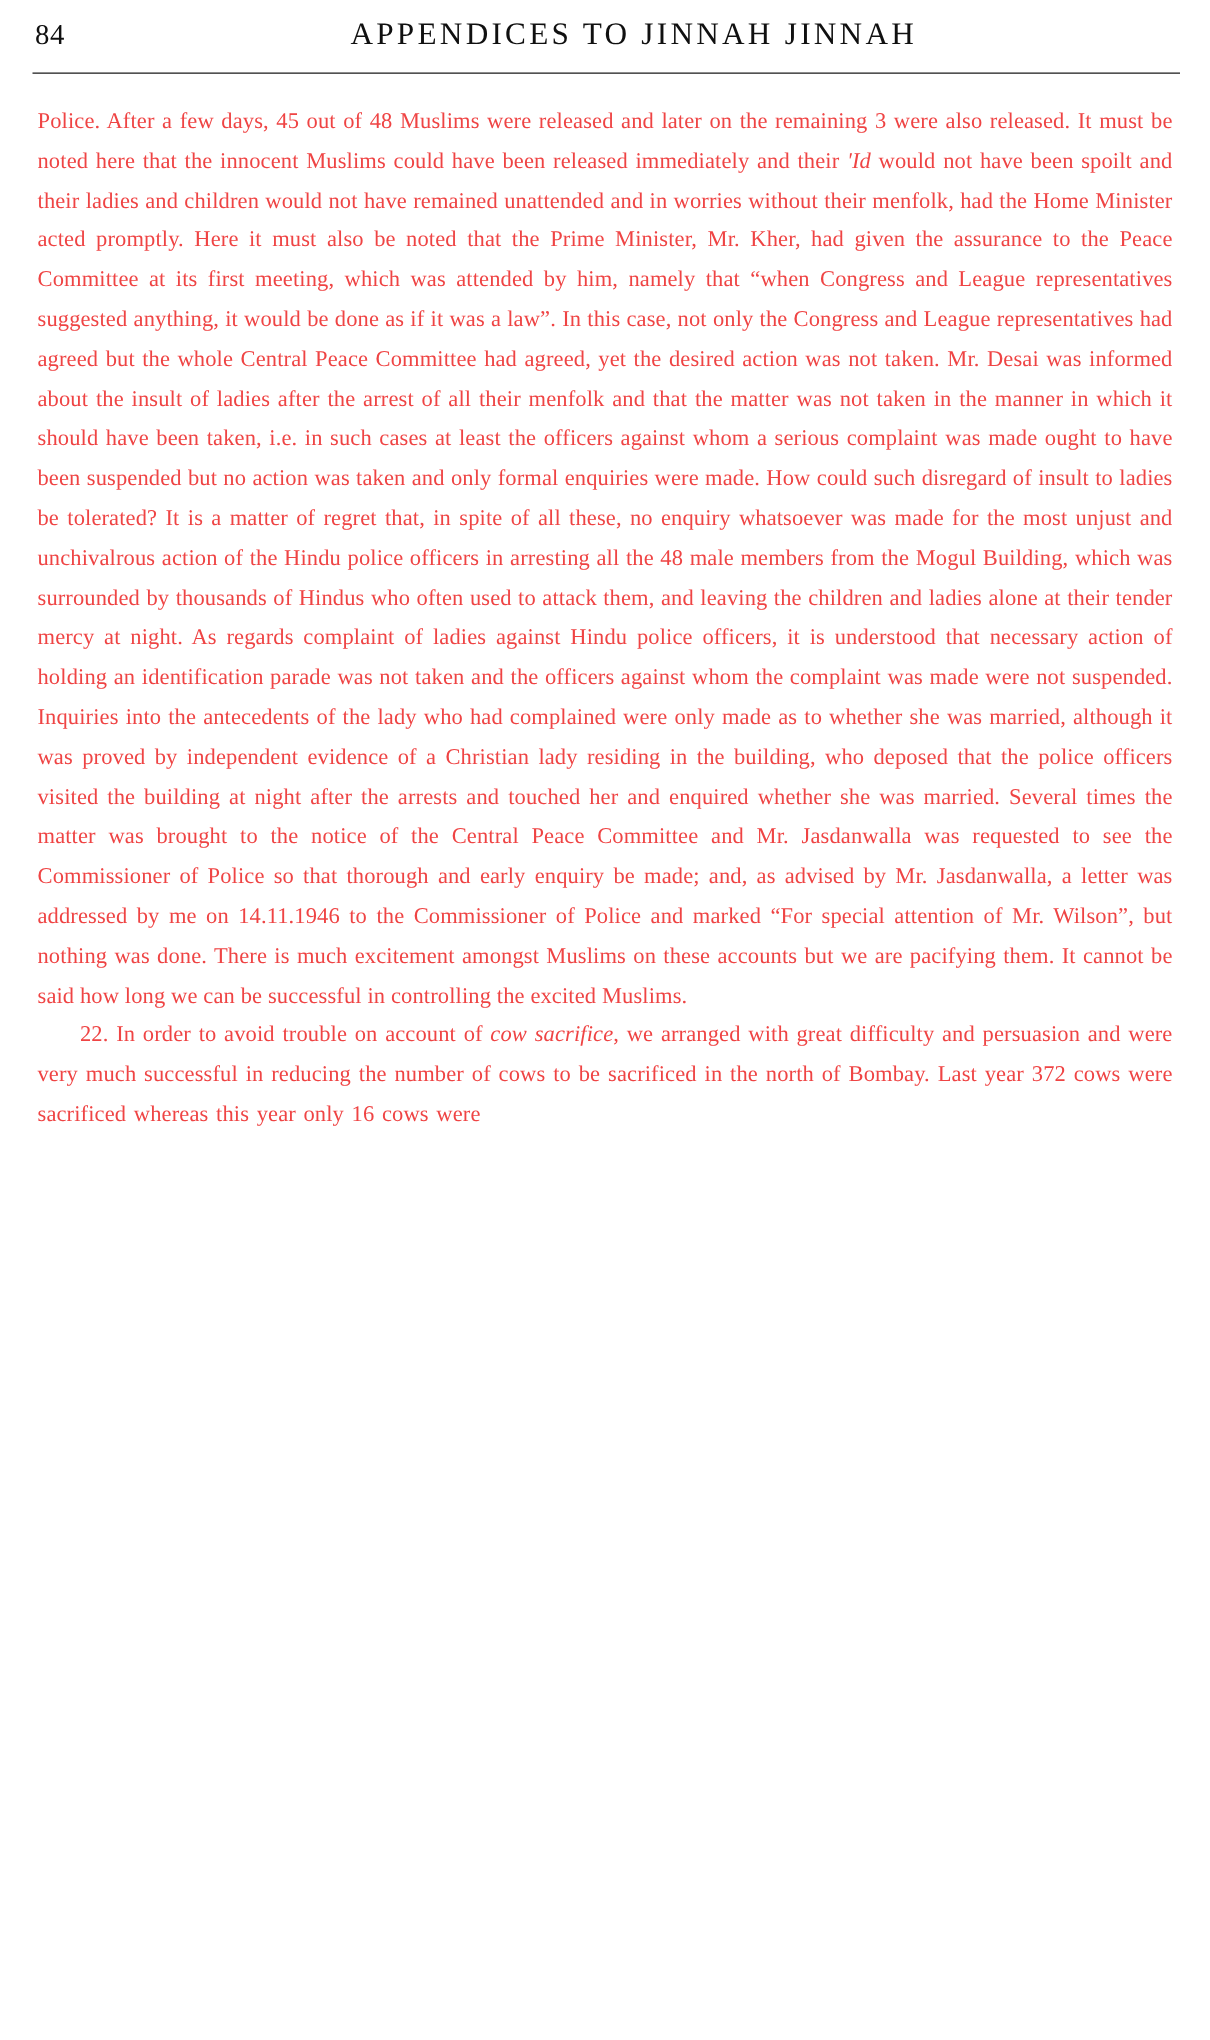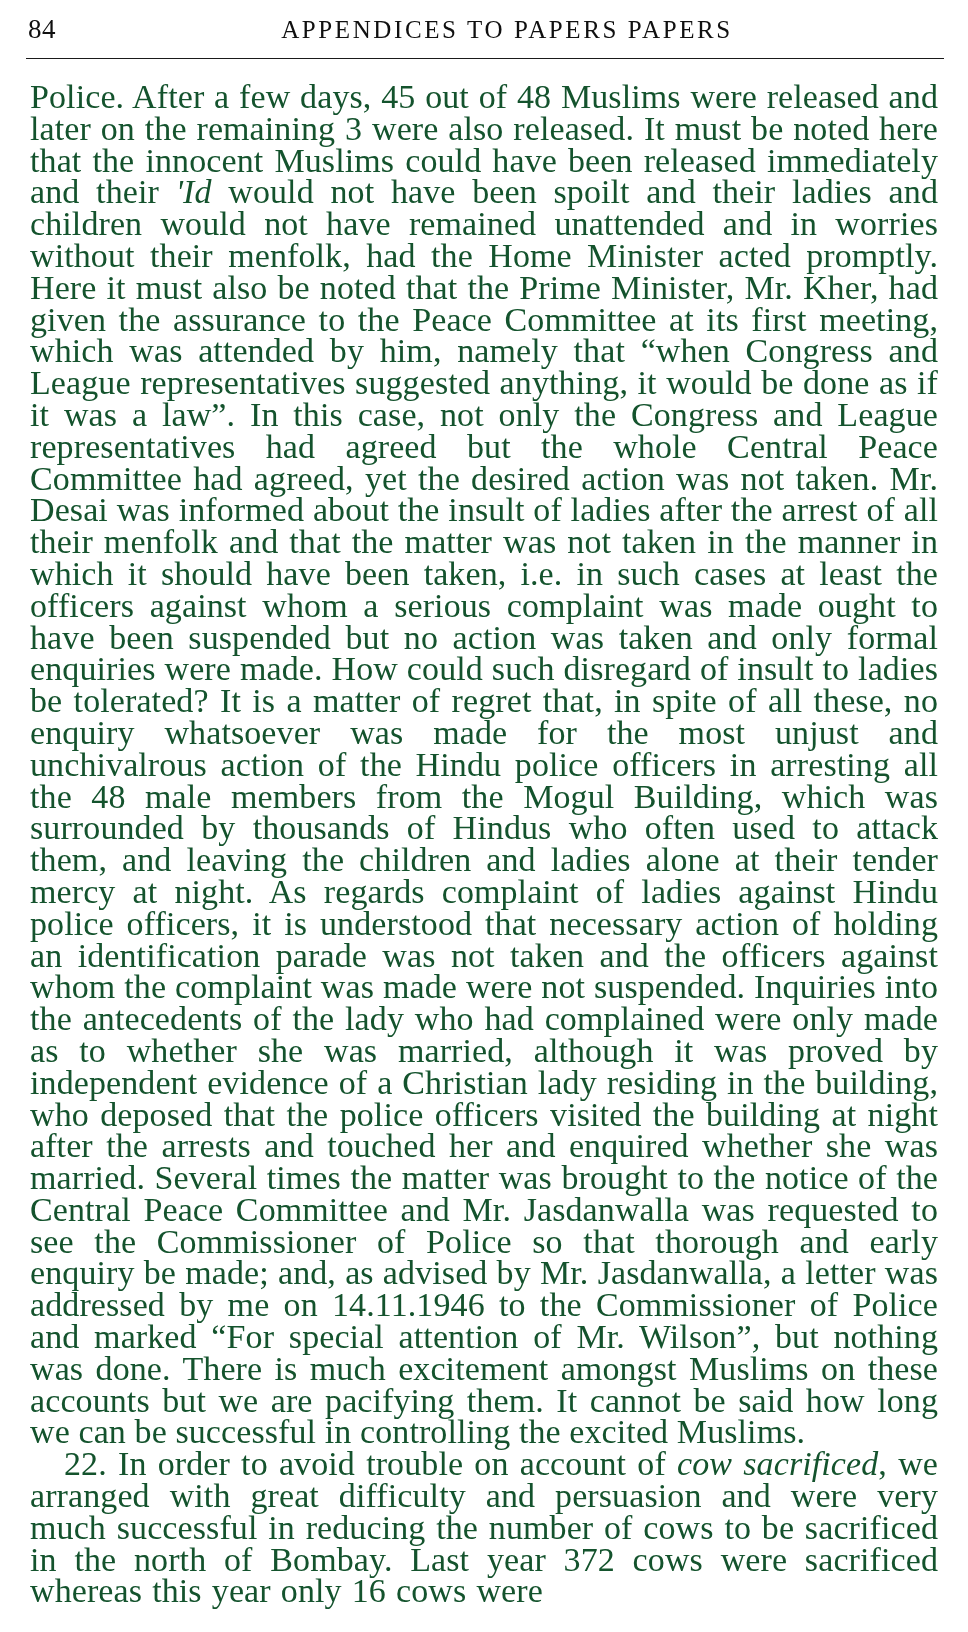--- a/index.html
+++ b/index.html
@@ -24,21 +24,21 @@
   .header {
     position: relative;
     display: flex;
     align-items: baseline;
     padding: 14px 22px 0 28px;
     height: 48px;
     box-sizing: border-box;
   }
   .folio {
     font-family: "Liberation Serif", serif;
-    font-size: 27px;
+    font-size: 23px;
     letter-spacing: 0.5px;
     color: #101010;
     width: 120px;
     flex: none;
   }
   .running-head {
     flex: 1;
     text-align: center;
     font-family: "Liberation Serif", serif;
     font-size: 25px;
@@ -46,25 +46,25 @@
     color: #101010;
     white-space: nowrap;
     margin-left: -80px;
   }
   .rule {
     margin: 10px 24px 0 26px;
     border-top: 1.6px solid #1a1a1a;
   }
   .body-text {
     margin: 22px 30px 0 30px;
-    font-size: 34px;
+    font-size: 18px;
     line-height: 31.8px;
     text-align: justify;
     text-justify: inter-word;
-    color: #14532d;
+    color: #ef4444;
     letter-spacing: 0.1px;
   }
   .body-text p {
     margin: 0;
   }
   .body-text p.indent {
     text-indent: 34px;
   }
   .it {
     font-style: italic;
@@ -74,23 +74,23 @@
     word-spacing: 1.5px;
   }
 </style>
 </head>
 <body>
 
 <div class="page">
 
   <div class="header">
     <div class="folio">84</div>
-    <div class="running-head">APPENDICES TO PAPERS PAPERS</div>
+    <div class="running-head">APPENDICES TO JINNAH JINNAH</div>
   </div>
 
   <div class="rule"></div>
 
   <div class="body-text">
     <p><span>Police. After a few days, 45 out of 48 Muslims were released and later on the remaining 3 were also released. It must be noted here that the innocent Muslims could have been released immediately and their </span><span class="it">'Id</span><span> would not have been spoilt and their ladies and children would not have remained unattended and in worries without their menfolk, had the Home Minister acted promptly. Here it must also be noted that the Prime Minister, Mr. Kher, had given the assurance to the Peace Committee at its first meeting, which was attended by him, namely that “when Congress and League representatives suggested anything, it would be done as if it was a law”. In this case, not only the Congress and League representatives had agreed but the whole Central Peace Committee had agreed, yet the desired action was not taken. Mr. Desai was informed about the insult of ladies after the arrest of all their menfolk and that the matter was not taken in the manner in which it should have been taken, i.e. in such cases at least the officers against whom a serious complaint was made ought to have been suspended but no action was taken and only formal enquiries were made. How could such disregard of insult to ladies be tolerated? It is a matter of regret that, in spite of all these, no enquiry whatsoever was made for the most unjust and unchivalrous action of the Hindu police officers in arresting all the 48 male members from the Mogul Building, which was surrounded by thousands of Hindus who often used to attack them, and leaving the children and ladies alone at their tender mercy at night. As regards complaint of ladies against Hindu police officers, it is understood that necessary action of holding an identification parade was not taken and the officers against whom the complaint was made were not suspended. Inquiries into the antecedents of the lady who had complained were only made as to whether she was married, although it was proved by independent evidence of a Christian lady residing in the building, who deposed that the police officers visited the building at night after the arrests and touched her and enquired whether she was married. Several times the matter was brought to the notice of the Central Peace Committee and Mr. Jasdanwalla was requested to see the Commissioner of Police so that thorough and early enquiry be made; and, as advised by Mr. Jasdanwalla, a letter was addressed by me on 14.11.1946 to the Commissioner of Police and marked “For special attention of Mr. Wilson”, but nothing was done. There is much excitement amongst Muslims on these accounts but we are pacifying them. It cannot be said how long we can be successful in controlling the excited Muslims.</span></p>
-    <p class="indent"><span>22. In order to avoid trouble on account of </span><span class="it">cow sacrificed</span><span>, we arranged with great difficulty and persuasion and were very much successful in reducing the number of cows to be sacrificed in the north of Bombay. Last year 372 cows were sacrificed whereas this year only 16 cows were</span></p>
+    <p class="indent"><span>22. In order to avoid trouble on account of </span><span class="it">cow sacrifice</span><span>, we arranged with great difficulty and persuasion and were very much successful in reducing the number of cows to be sacrificed in the north of Bombay. Last year 372 cows were sacrificed whereas this year only 16 cows were</span></p>
   </div>
 
 </div>
 
 </body></html>

